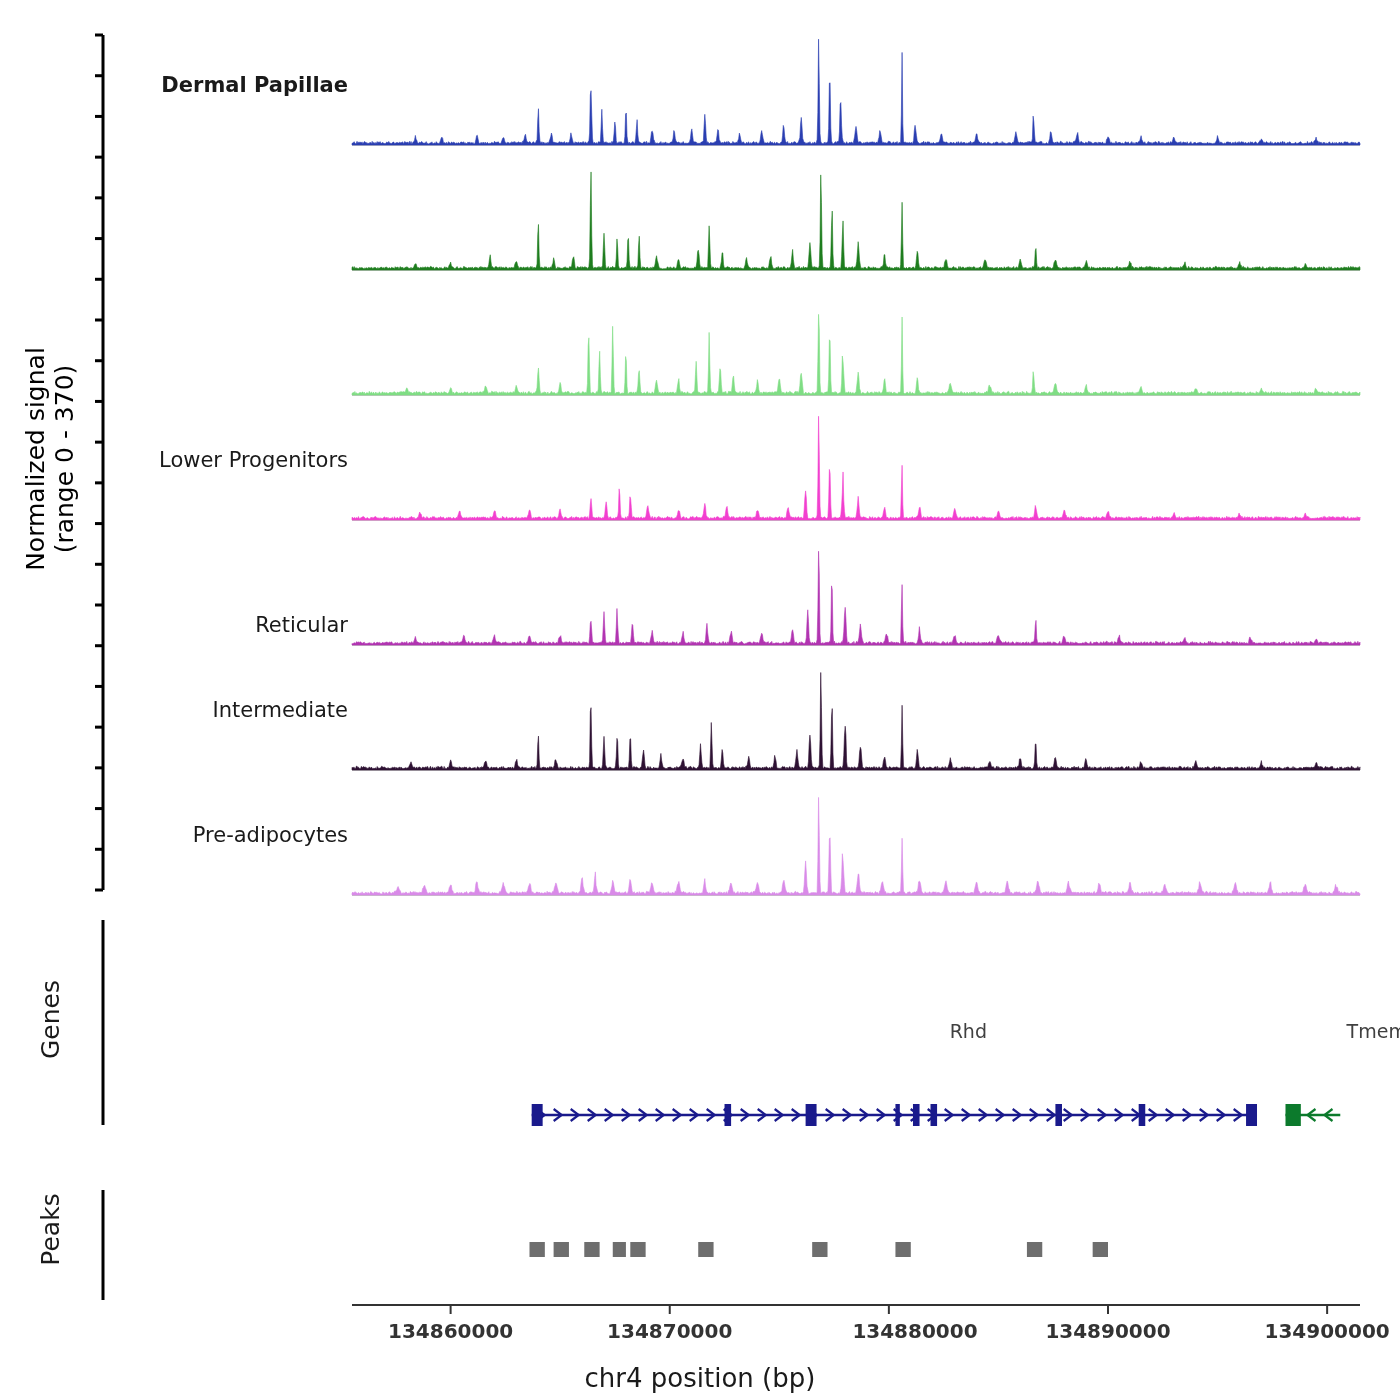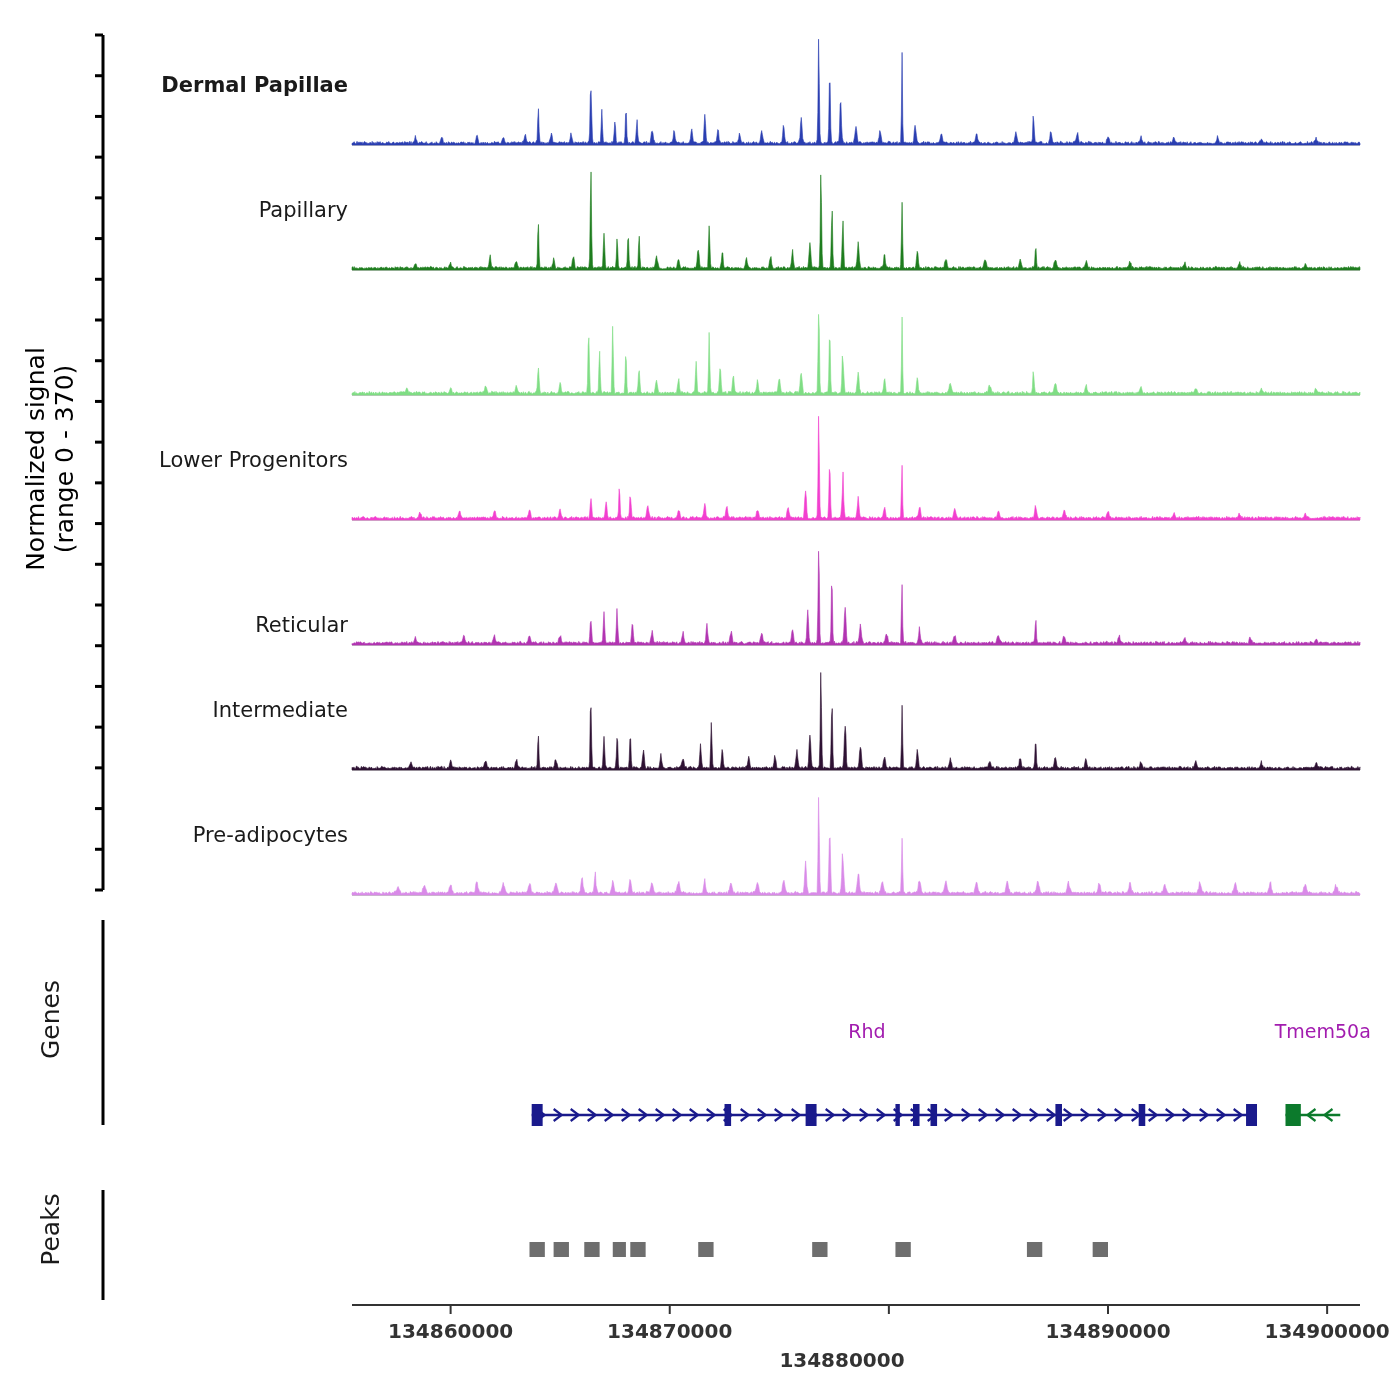--- a/index.html
+++ b/index.html
@@ -47,22 +47,22 @@
     position: absolute;
     font-size: 26px;
     color: #1a1a1a;
     text-align: center;
     width: 100%;
     left: 0;
   }
   .gene-name {
     position: absolute;
     font-size: 19px;
-    color: #a21caf;
-    text-align: center;
+    color: #404040;
+    text-align: right;
     white-space: nowrap;
   }
   svg { display: block; }
 </style>
 </head>
 <body>
 
 <div id="genome-browser">
     <svg width="1400" height="1400" viewBox="0 0 1400 1400">
       <line x1="103" y1="35" x2="103" y2="890" stroke="#000" stroke-width="3"></line>
@@ -190,31 +190,31 @@
       <rect x="1026.9217391304348" y="1242" width="15.339130434782646" height="15" fill="#6e6e6e"></rect>
       <rect x="1092.6608695652174" y="1242" width="15.339130434782646" height="15" fill="#6e6e6e"></rect>
       <line x1="352" y1="1305" x2="1360" y2="1305" stroke="#333" stroke-width="2"></line>
       <line x1="450.60869565217394" y1="1305" x2="450.60869565217394" y2="1314" stroke="#333" stroke-width="2"></line>
       <line x1="669.7391304347826" y1="1305" x2="669.7391304347826" y2="1314" stroke="#333" stroke-width="2"></line>
       <line x1="888.8695652173914" y1="1305" x2="888.8695652173914" y2="1314" stroke="#333" stroke-width="2"></line>
       <line x1="1108" y1="1305" x2="1108" y2="1314" stroke="#333" stroke-width="2"></line>
       <line x1="1327.1304347826085" y1="1305" x2="1327.1304347826085" y2="1314" stroke="#333" stroke-width="2"></line>
     </svg>
     <div class="track-label" style="left: 0px; width: 348px; top: 73px; font-weight: bold;">Dermal Papillae</div>
-    <div class="track-label" style="left: 0px; width: 348px; top: 198px;">Papillary</div>
     <div class="track-label" style="left: 0px; width: 348px; top: 448px; text-align: right;">Lower Progenitors</div>
     <div class="track-label" style="left: 0px; width: 348px; top: 573px; margin-top: 40px;">Reticular</div>
     <div class="track-label" style="left: 0px; width: 348px; top: 698px;">Intermediate</div>
     <div class="track-label" style="left: 0px; width: 348px; top: 823px;">Pre-adipocytes</div>
     <div class="gene-name" style="left: 746.957px; width: 240px; top: 1020px;">Rhd</div>
     <div class="gene-name" style="left: 1202.75px; width: 240px; top: 1020px;">Tmem50a</div>
     <div class="tick-label" style="left: 340.609px; width: 220px; top: 1319px;">134860000</div>
     <div class="tick-label" style="left: 559.739px; width: 220px; top: 1319px;">134870000</div>
-    <div class="tick-label" style="left: 732px; width: 220px; top: 1319px; margin-top: 29px;">134880000</div>
+    <div class="tick-label" style="left: 805px; width: 220px; top: 1319px;">134880000</div>
     <div class="tick-label" style="left: 998px; width: 220px; top: 1319px;">134890000</div>
     <div class="tick-label" style="left: 1217.13px; width: 220px; top: 1319px;">134900000</div>
     <div style="position: absolute; left: -210px; top: 430px; width: 520px; transform: rotate(-90deg); text-align: center;">
       <div style="font-size: 25px;">Normalized signal</div>
       <div style="font-size: 25px;">(range 0 - 370)</div>
     </div>
     <div class="section-label" style="left: -35px; top: 1005px; width: 170px; text-align: center; transform: rotate(-90deg);">Genes</div>
     <div class="section-label" style="left: -30px; top: 1215px; width: 160px; text-align: center; transform: rotate(-90deg);">Peaks</div>
+    <div class="x-axis-title" style="top: 1363px;">chr4 position (bp)</div>
   </div>
 
 </body></html>

